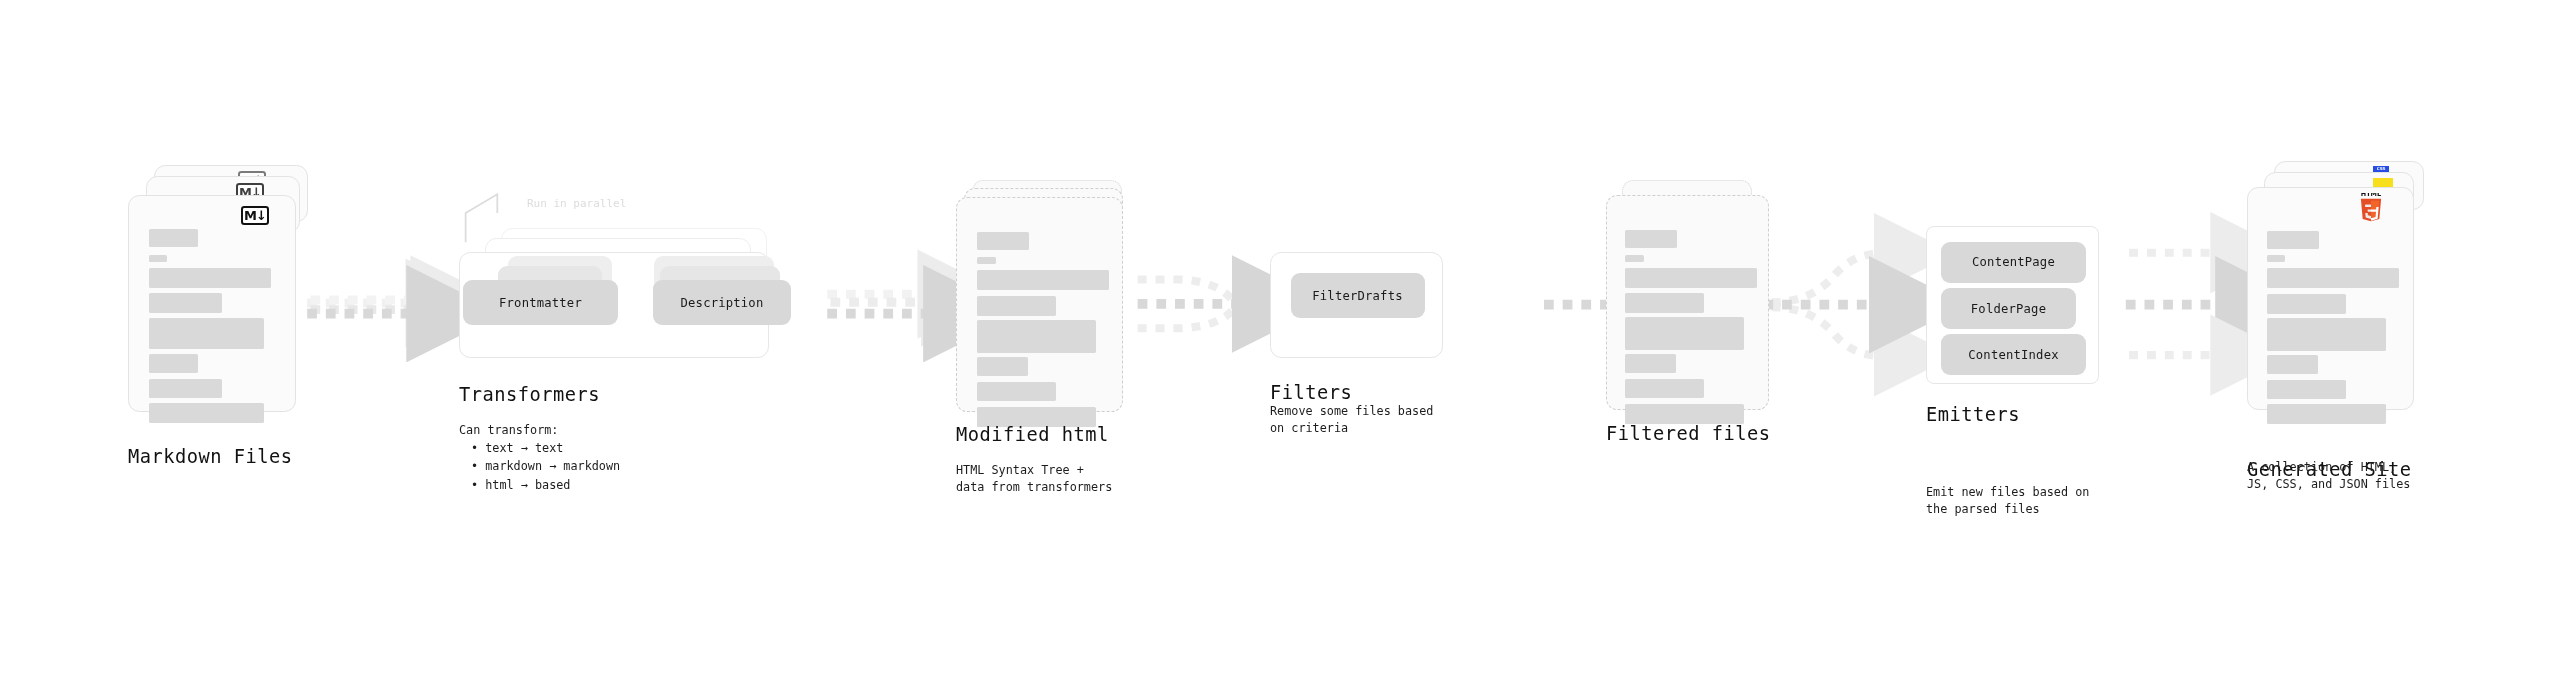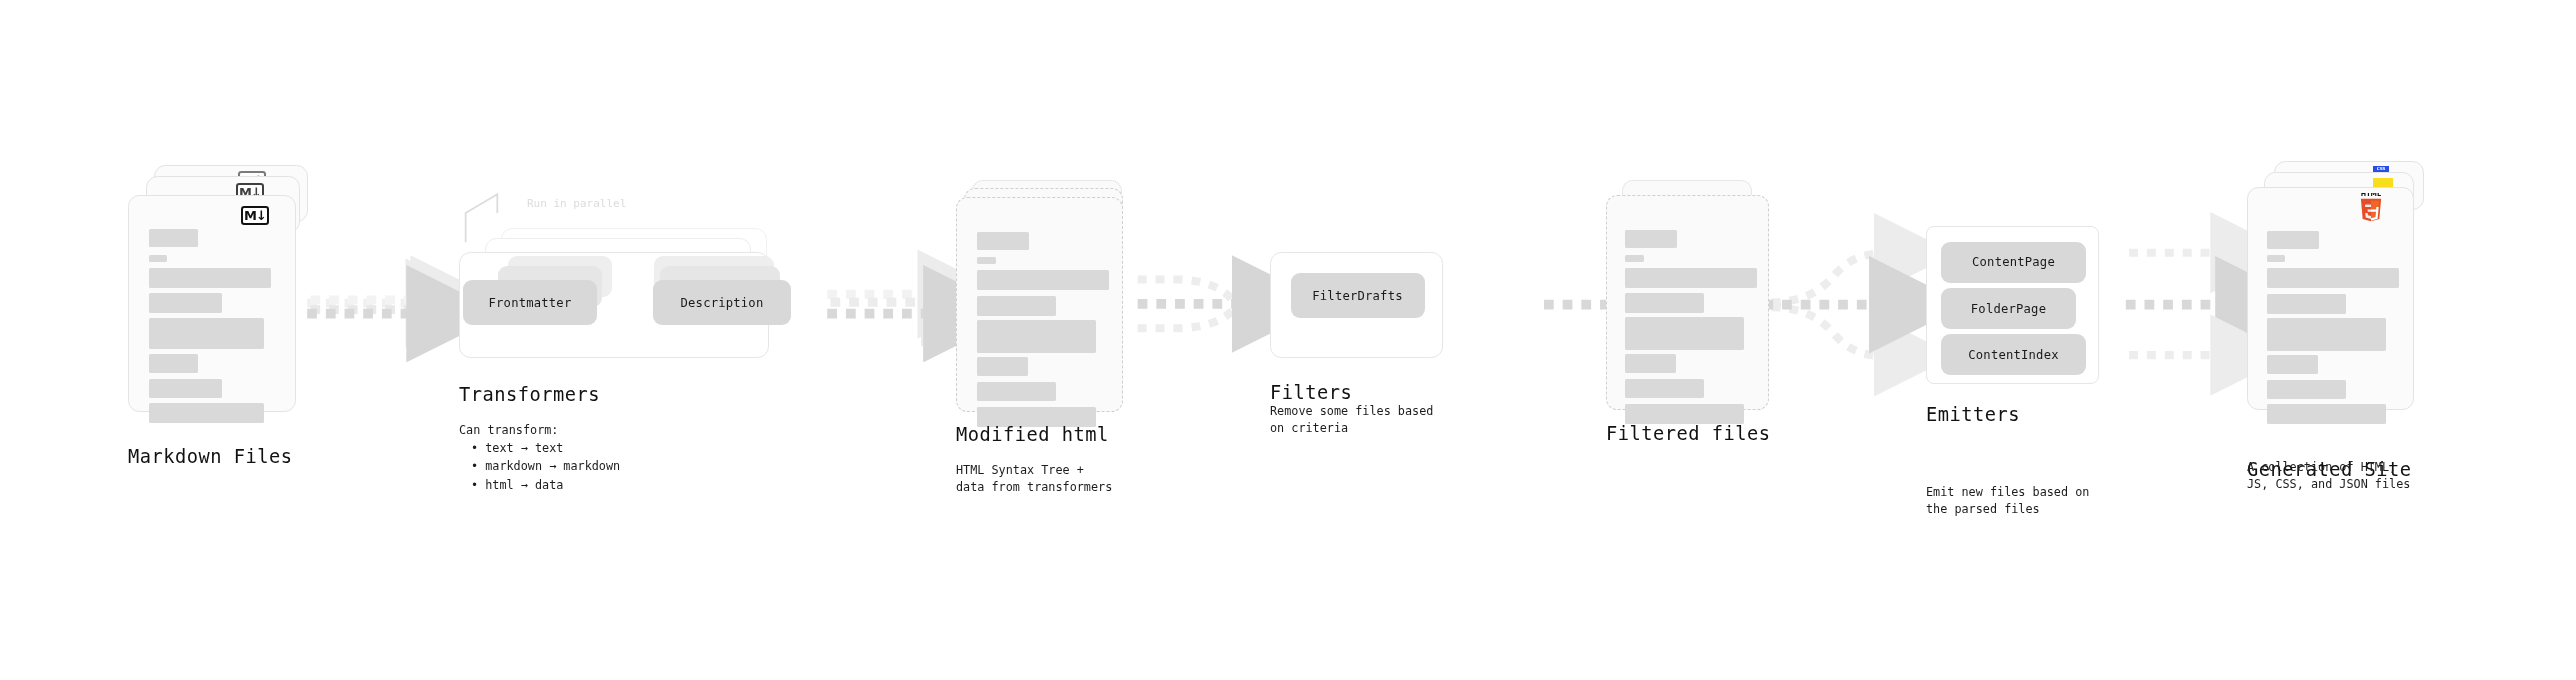--- a/index.html
+++ b/index.html
@@ -205,29 +205,29 @@
   <div>
     <div class="proc-box abs" style="left:501px; top:228px; width:266px; height:90px; border-color:#f1f1f1;"></div>
     <div class="proc-box abs" style="left:485px; top:238px; width:266px; height:96px; border-color:#ededed;"></div>
     <div class="proc-box abs" style="left:459px; top:252px; width:310px; height:106px; border-color:#e6e6e6;"></div>
 
     <div class="pill abs" style="left:508px; top:256px; width:104px; height:41px; background:#eeeeee; color:transparent;"></div>
     <div class="pill abs" style="left:498px; top:266px; width:104px; height:41px; background:#e6e6e6; color:transparent;"></div>
     <div class="pill abs" style="left:654px; top:256px; width:120px; height:41px; background:#eeeeee; color:transparent;"></div>
     <div class="pill abs" style="left:660px; top:266px; width:120px; height:41px; background:#e6e6e6; color:transparent;"></div>
 
-    <div class="pill abs" style="left:463px; top:280px; width:134px; height:45px;">Frontmatter</div>
+    <div class="pill abs" style="left:463px; top:280px; width:155px; height:45px;">Frontmatter</div>
     <div class="pill abs" style="left:653px; top:280px; width:138px; height:45px;">Description</div>
   </div>
 
   <div class="title" style="left:459px; top:384px;">Transformers</div>
   <div class="subtitle" style="left:459px; top:422px;">Can transform:</div>
   <div class="bullets" style="left:471px; top:440px;">• text → text</div>
   <div class="bullets" style="left:471px; top:458px;">• markdown → markdown</div>
-  <div class="bullets" style="left:471px; top:477px;">• html → data</div>
+  <div class="bullets" style="left:471px; top:477px;">• html → based</div>
 
   <div class="doc-stack">
     <div class="doc-card dotted abs" style="left:972px; top:180px; width:150px; height:49px; border-style:dotted;"></div>
     <div class="doc-card dashed abs" style="left:964px; top:188px; width:159px; height:49px;"></div>
     <div class="doc-card dashed abs" style="left:956px; top:197px; width:167px; height:215px;">
       <div class="skel" style="left:20.3px; top:34px; width:52px; height:18px;"></div>
       <div class="skel" style="left:20.3px; top:59px; width:18.7px; height:6.5px;"></div>
       <div class="skel" style="left:20.3px; top:72px; width:132px; height:19.5px;"></div>
       <div class="skel" style="left:20.3px; top:98px; width:79px; height:19.5px;"></div>
       <div class="skel" style="left:20.3px; top:122px; width:119px; height:32.5px;"></div>

